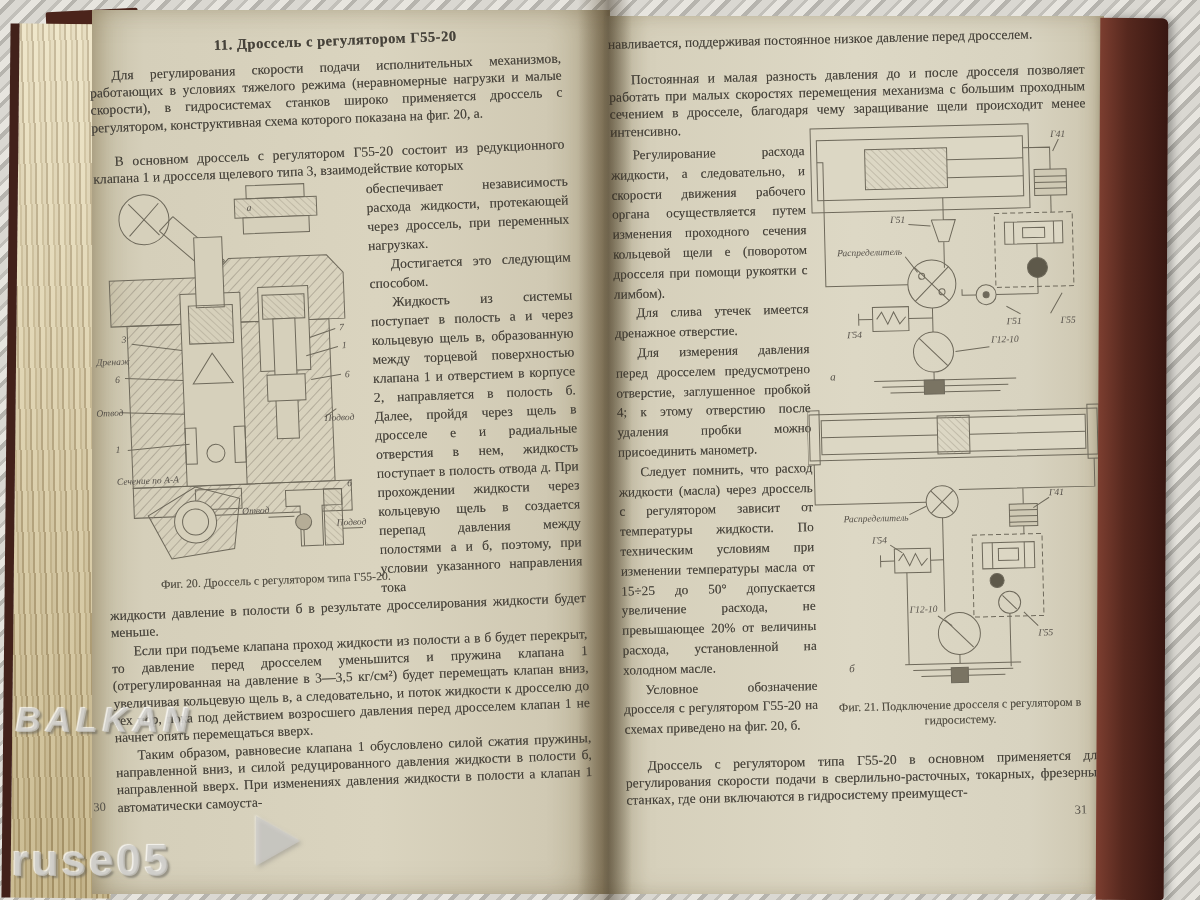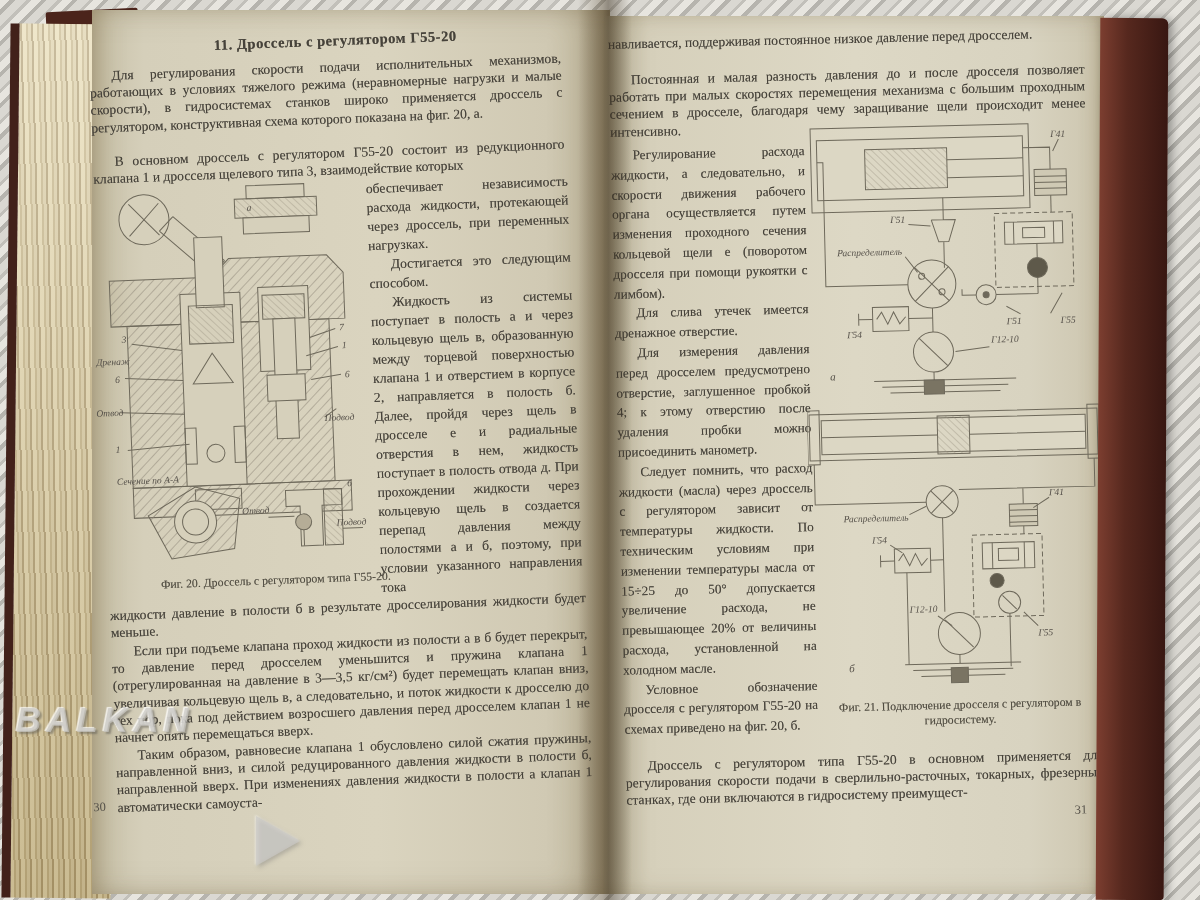--- a/index.html
+++ b/index.html
@@ -251,14 +251,15 @@
 
       <span class="blk pagenum" style="left:462px;top:792px;">31</span>
     </div>
   </div>
 
   <div class="gutter"></div>
   <div class="cover-right"></div>
 
   <div class="wm wm-balkan">BALKAN</div>
   <div class="wm-arrow"></div>
+  <div class="wm wm-ruse">ruse05</div>
 
 </div>
 
 </body></html>

